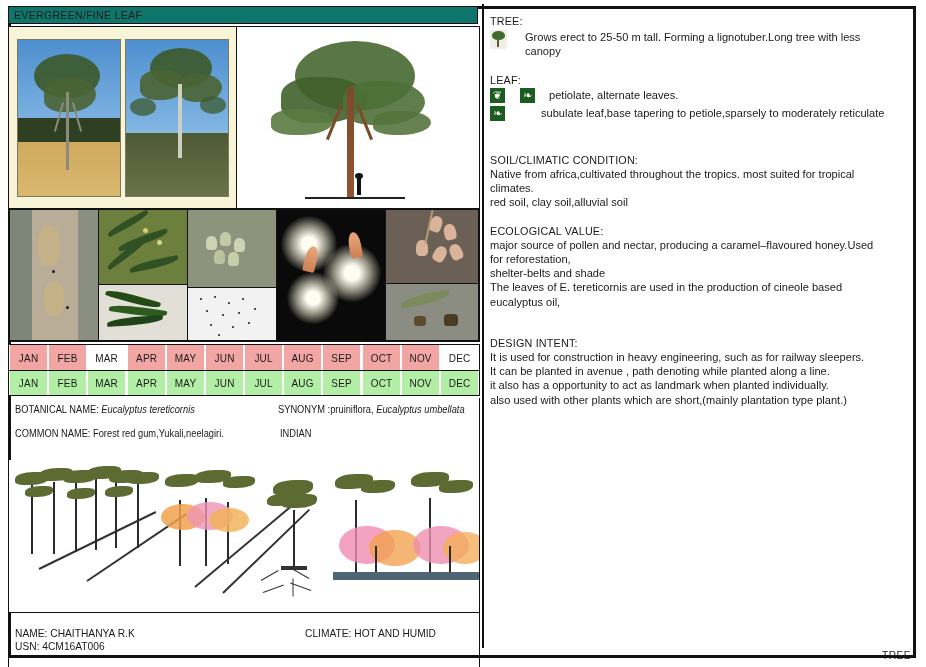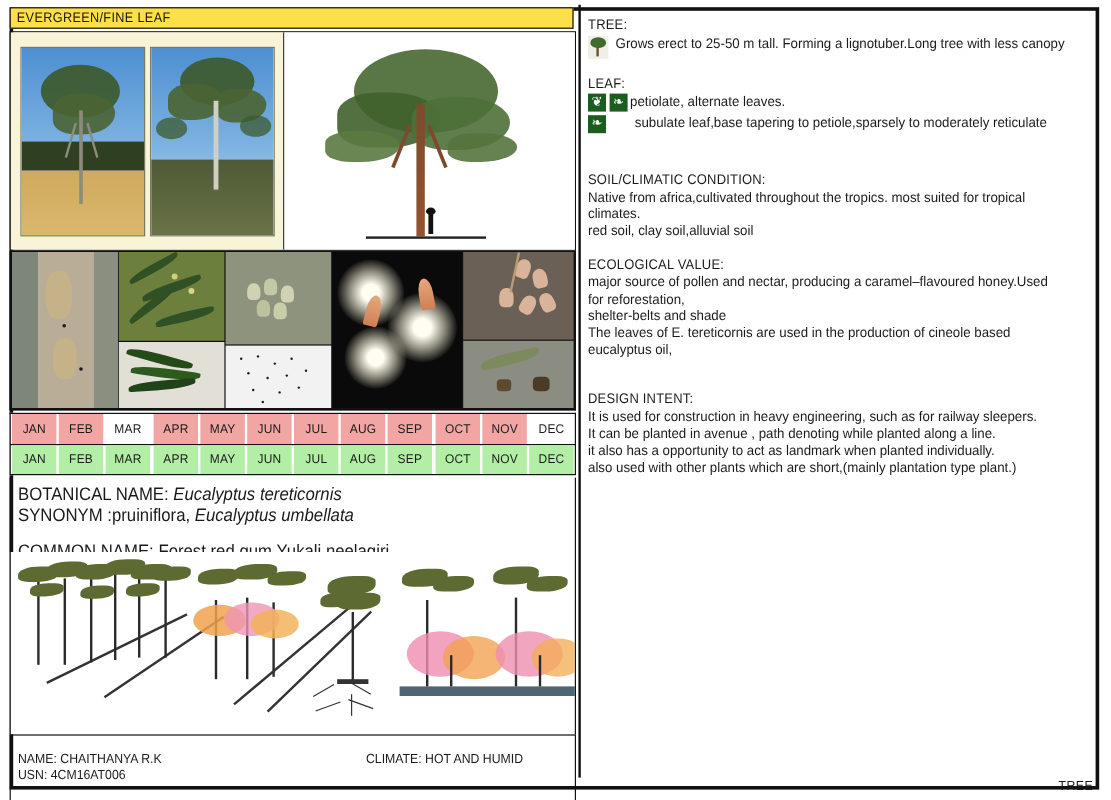--- a/index.html
+++ b/index.html
@@ -8,21 +8,21 @@
     font-family:"Liberation Sans","DejaVu Sans",sans-serif;
     color:#1a1a1a;
   }
   .sheet{
     position:absolute;left:8px;top:6px;width:908px;height:652px;
     border:3px solid #111;box-sizing:border-box;background:#fff;
   }
   
   .header{
     position:absolute;left:8px;top:6px;width:470px;height:18px;
-    border:1px solid #111;box-sizing:border-box;background:#fde047;
+    border:1px solid #111;box-sizing:border-box;background:#0f766e;
     display:flex;align-items:center;padding-left:5px;
   }
   .header-text{font-size:11.5px;letter-spacing:.3px;transform:scaleX(.92);transform-origin:left center;white-space:nowrap;}
   .divider-v{
     position:absolute;left:482px;top:4px;width:2px;height:644px;background:#111;
   }
   
   .left{position:absolute;left:8px;top:26px;width:472px;height:620px;}
   .photo-band{
     position:absolute;left:0;top:0;width:472px;height:183px;
@@ -85,21 +85,21 @@
   .mcell{
     flex:1;display:flex;align-items:center;justify-content:center;
     font-size:10.5px;letter-spacing:.2px;transform:scaleX(.95);
   }
   .mcell.on-pink{background:#f2a6a4;}
   .mcell.on-green{background:#b3eea6;}
   
   .names{position:absolute;left:0;top:372px;width:472px;height:62px;
     border-left:1px solid #111;border-right:1px solid #111;box-sizing:border-box;
     padding:6px 0 0 6px;}
-  .nrow{display:flex;font-size:15px;margin-bottom:13px;white-space:nowrap;flex-direction:column;}
+  .nrow{display:flex;font-size:10px;margin-bottom:13px;white-space:nowrap;}
   .nlabel{transform:scaleX(.93);transform-origin:left center;}
   .ncol1{width:265px;}
   .ital{font-style:italic;}
   
   .sketch{
     position:absolute;left:0;top:434px;width:472px;height:152px;
     border-left:1px solid #111;border-right:1px solid #111;box-sizing:border-box;
     background:#fff;overflow:hidden;
   }
   .sk-trunk{position:absolute;background:#2b2b2b;}
@@ -117,21 +117,21 @@
   .climate{position:absolute;left:296px;top:14px;font-size:11px;transform:scaleX(.93);transform-origin:left center;white-space:nowrap;}
   
   .right{
     position:absolute;left:490px;top:14px;width:418px;height:636px;
     font-size:11.6px;line-height:14.2px;
   }
   .sec{margin-bottom:2px;}
   .sec-title{letter-spacing:.2px;transform:scaleX(.93);transform-origin:left center;white-space:nowrap;}
   .sec-body{transform:scaleX(.955);transform-origin:left center;}
   .sec-body p{margin:0;}
-  .with-icon{display:flex;align-items:flex-start;gap:6px;}
+  .with-icon{display:flex;align-items:flex-start;gap:18px;}
   .icon-sq{
     width:15px;height:15px;background:#1d5c1f;flex:none;
     display:flex;align-items:center;justify-content:center;
     color:#fff;font-size:11px;line-height:1;
   }
   .icon-tree{
     width:17px;height:19px;background:#efefe7;flex:none;position:relative;overflow:hidden;
   }
   .icon-tree .tc{position:absolute;left:2px;top:1px;width:13px;height:9px;
      background:#3f6b2c;border-radius:50% 50% 45% 45%;}

